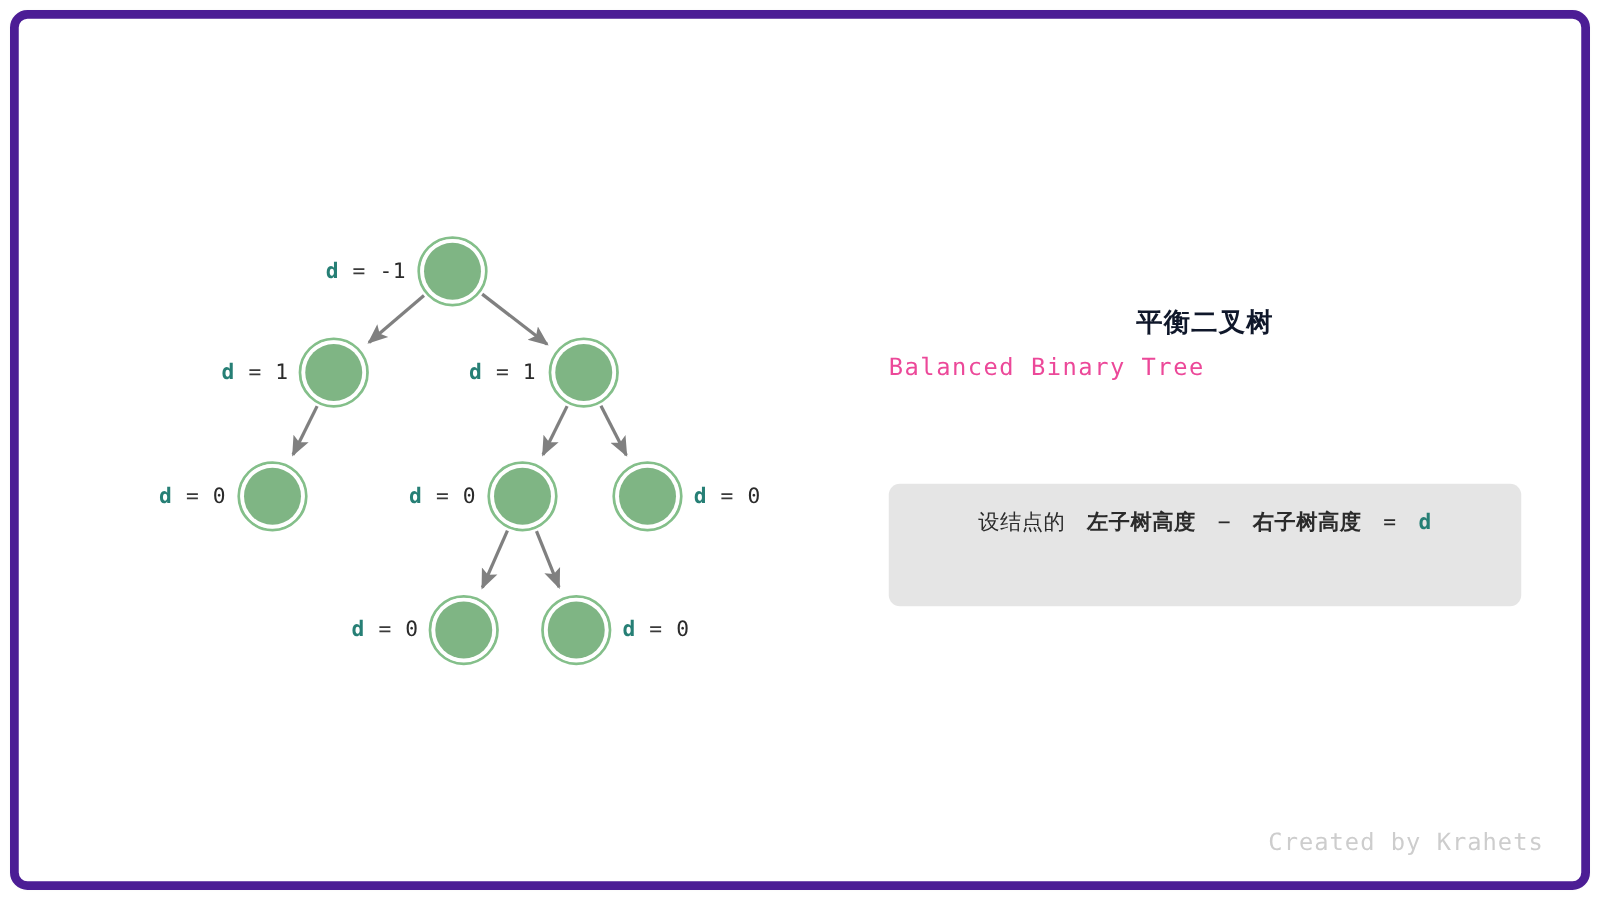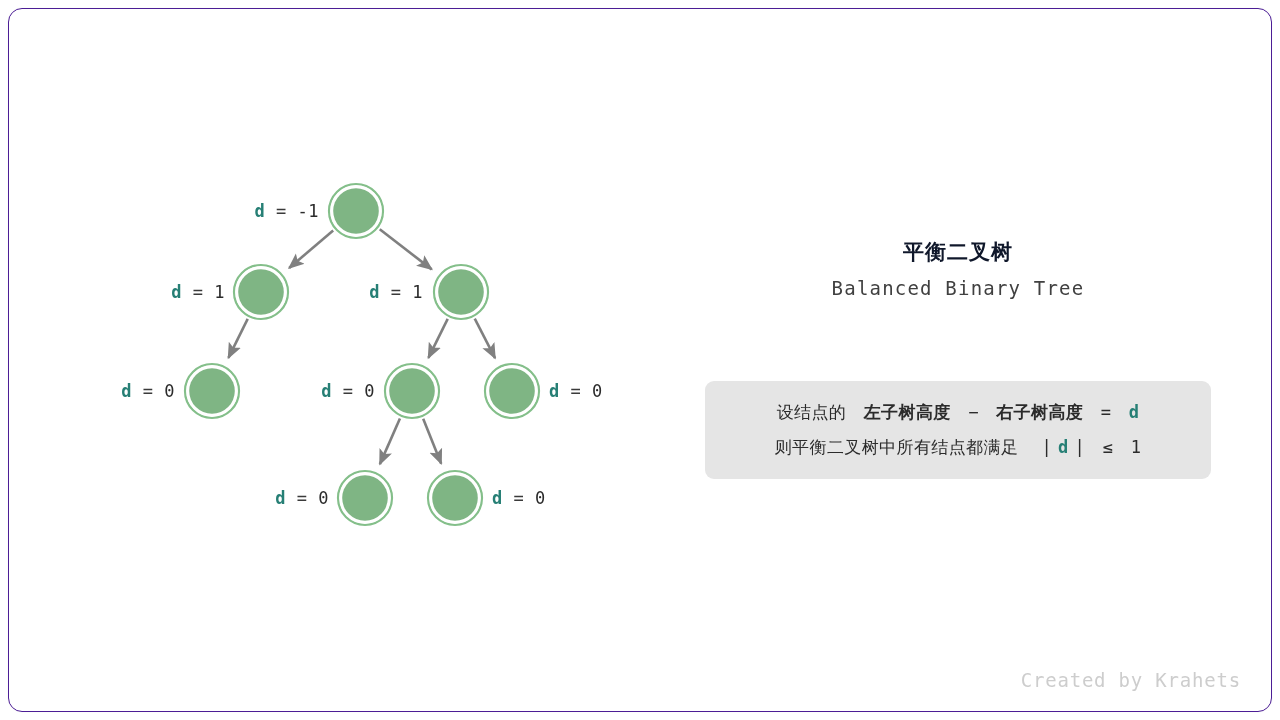--- a/index.html
+++ b/index.html
@@ -13,21 +13,21 @@
   body {
     font-family: "DejaVu Sans Mono", monospace;
   }
   #card {
     position: absolute;
     left: 8px;
     top: 8px;
     width: 1264px;
     height: 704px;
     background: #ffffff;
-    border: 1px solid #4c1d95;
+    border: 7px solid #4c1d95;
     border-radius: 14px;
     box-sizing: border-box;
     box-shadow: 0 0 2px rgba(0,0,0,0.045);
     overflow: hidden;
   }
   #tree-svg {
     position: absolute;
     left: 0;
     top: 0;
     width: 1280px;
@@ -66,24 +66,23 @@
   #panel-title {
     text-align: center;
     font-family: "DejaVu Sans", sans-serif;
     font-size: 21px;
     font-weight: 700;
     color: #0f172a;
     letter-spacing: 1px;
     line-height: 30px;
   }
   #panel-subtitle {
-    text-align: center;
     font-family: "DejaVu Sans Mono", monospace;
     font-size: 19px;
-    color: #404040;
+    color: #ec4899;
     letter-spacing: 1.2px;
     line-height: 30px;
     margin-top: 6px;
   }
   #info-box {
     position: absolute;
     left: 696px;
     top: 372px;
     width: 506px;
     height: 98px;
@@ -208,28 +207,17 @@
       <span class="bold">左子树高度</span>
       <span>&nbsp;</span>
       <span class="mono">−</span>
       <span>&nbsp;</span>
       <span class="bold">右子树高度</span>
       <span>&nbsp;</span>
       <span class="mono">=</span>
       <span>&nbsp;</span>
       <span class="var">d</span>
     </div>
-    <div class="info-line">
-      <span>则平衡二叉树中所有结点都满足</span>
-      <span>&nbsp;&nbsp;</span>
-      <span class="mono">|</span>
-      <span class="var">d</span>
-      <span class="mono">|</span>
-      <span>&nbsp;</span>
-      <span class="mono">≤</span>
-      <span>&nbsp;</span>
-      <span class="mono">1</span>
-    </div>
   </div>
 
   <div id="footer">Created by Krahets</div>
 
 </div>
 
 </body></html>

